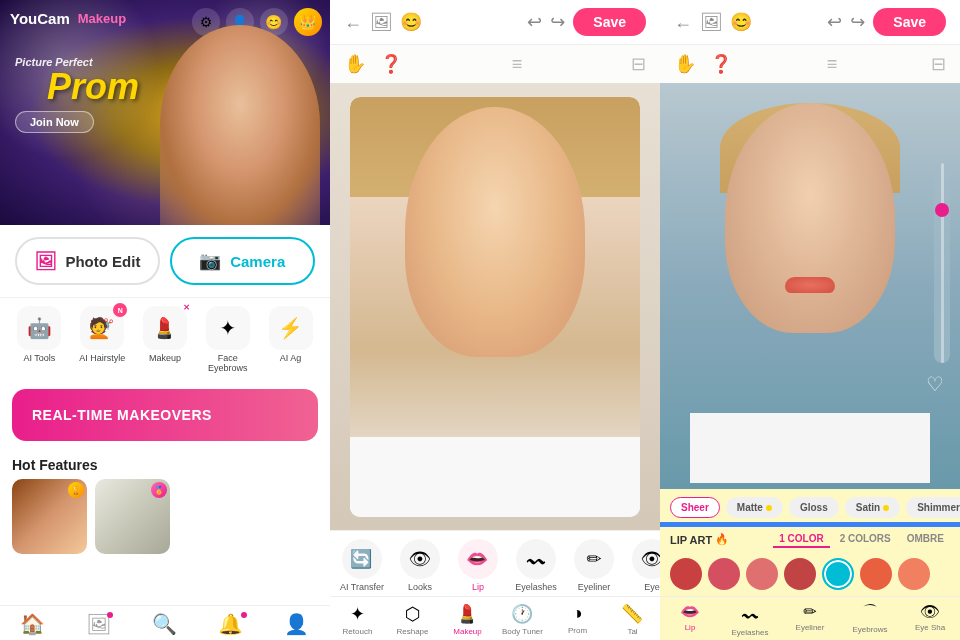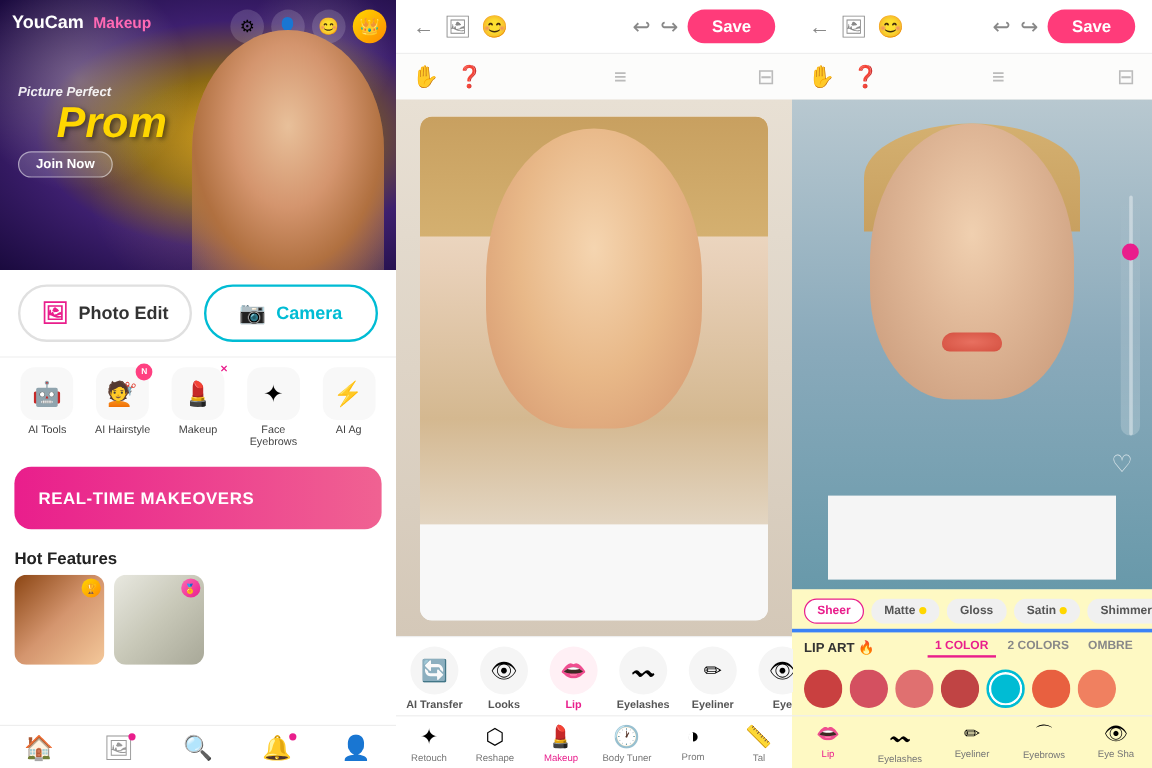--- a/index.html
+++ b/index.html
@@ -63,21 +63,21 @@
     }
     .crown-icon {
       width: 28px; height: 28px;
       border-radius: 50%;
       background: linear-gradient(135deg, #ffd700, #ff8c00);
       display: flex; align-items: center; justify-content: center;
       font-size: 14px;
     }
     .banner-text {
       position: absolute;
-      top: 71px;
+      top: 56px;
       left: 15px;
     }
     .banner-picture-perfect {
       color: rgba(255,255,255,0.9);
       font-size: 11px;
       font-style: italic;
       font-weight: 600;
       line-height: 1.2;
     }
     .banner-prom {
@@ -403,21 +403,21 @@
       display: flex;
       align-items: center;
       justify-content: center;
       font-size: 18px;
     }
     .tool-icon-box.active-tool { background: #fff0f5; }
     .tool-label {
       font-size: 9px;
       color: #555;
       text-align: center;
-      font-weight: 700;
+      font-weight: 400;
     }
     .tool-label.active-label { color: #e91e8c; }
     .bottom-nav-tools {
       display: flex;
       border-top: 1px solid #eee;
       padding: 6px 0 4px;
     }
     .bnav-item {
       flex: 1;
       display: flex;
@@ -568,21 +568,21 @@
       border-radius: 50%;
       background: #ffd700;
       margin-left: 3px;
       vertical-align: middle;
     }
     .lip-art-row {
       display: flex;
       align-items: center;
       padding: 4px 10px;
       gap: 6px;
-      border-top: 3px solid #3b82f6;
+      border-top: 5px solid #3b82f6;
     }
     .lip-art-label {
       font-size: 11px;
       font-weight: 700;
       color: #333;
       display: flex; align-items: center; gap: 3px;
     }
     .lip-art-tabs {
       display: flex;
       gap: 4px;

